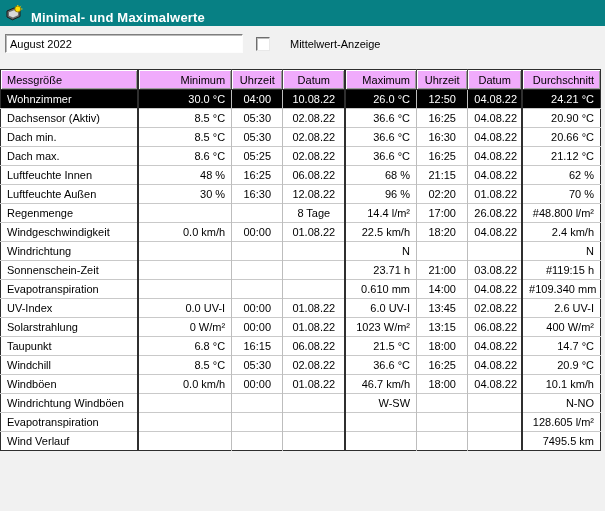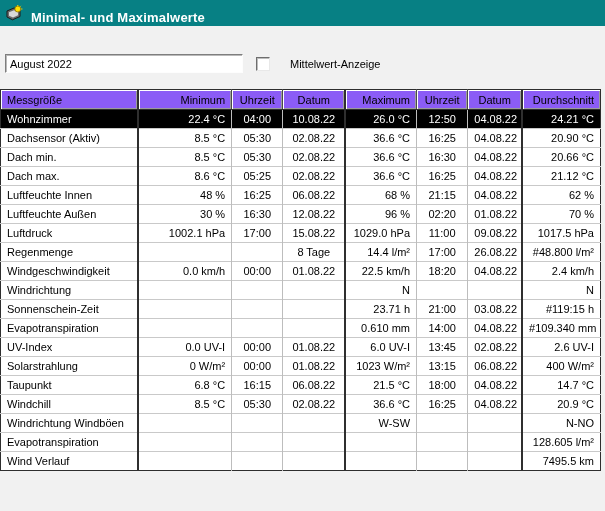--- a/index.html
+++ b/index.html
@@ -8,21 +8,21 @@
     background:#f1f1f1; color:#000;
     font-family:"Liberation Sans", sans-serif; font-size:11px;
   }
   .titlebar {
     height:26px; background:#078084;
     display:flex; align-items:center; gap:8px; padding-left:6px;
   }
   .title-text { color:#fff; font-size:13px; font-weight:bold; letter-spacing:.2px;margin-top:8px; }
   .app-icon { width:17px; height:16px; display:inline-block; }
 
-  .toolbar { position:relative; height:43px;margin-top:20px; }
+  .toolbar { position:relative; height:43px; }
   .period-input {
     position:absolute; left:5px; top:8px; width:228px; height:15px;
     background:#fff; color:#000;
     border:1px solid; border-color:#7e7e7e #fdfdfd #fdfdfd #7e7e7e;
     box-shadow: inset 1px 1px 0 #b9b9b9;
     padding:1px 4px; font:11px "Liberation Sans", sans-serif;
   }
   .checkbox-row { position:absolute; left:256px; top:11px; display:flex; align-items:center; gap:20px; }
   .checkbox {
     width:12px; height:12px; background:#fff;
@@ -40,21 +40,21 @@
   }
   col.w0{width:137px} col.w1{width:93px} col.w2{width:51px} col.w3{width:62px}
   col.w4{width:71px}  col.w5{width:51px} col.w6{width:54px} col.w7{width:78px}
 
   th, td {
     height:18px; padding:0 6px;
     overflow:hidden; white-space:nowrap;
     font-weight:normal;
   }
   thead th {
-    background:#8b5cf6; height:19px;
+    background:#f0abfc; height:19px;
     border-bottom:1px solid #2e2e2e;
     box-shadow: inset 1px 1px 0 #ffffff, inset -1px -1px 0 #9c9c9c;
   }
   tbody td { border-top:1px solid #c9c9c9; }
 
   td.c1, td.c4, td.c7, th.c1, th.c4, th.c7 { border-left:2px solid #2f2f2f; }
   td.c2, td.c3, td.c5, td.c6 { border-left:1px solid #bdbdbd; }
   th.c2, th.c3, th.c5, th.c6 { border-left:1px solid #4a4a4a; }
 
   .a-left{text-align:left} .a-right{text-align:right} .a-center{text-align:center}
@@ -104,21 +104,21 @@
           <th class="c3 a-center">Datum</th>
           <th class="c4 a-right">Maximum</th>
           <th class="c5 a-center">Uhrzeit</th>
           <th class="c6 a-center">Datum</th>
           <th class="c7 a-right">Durchschnitt</th>
         </tr>
     </thead>
     <tbody id="table-body">
         <tr class="selected">
           <td class="c0 a-left">Wohnzimmer</td>
-          <td class="c1 a-right">22.4 °C</td>
+          <td class="c1 a-right">30.0 °C</td>
           <td class="c2 a-center">04:00</td>
           <td class="c3 a-center">10.08.22</td>
           <td class="c4 a-right">26.0 °C</td>
           <td class="c5 a-center">12:50</td>
           <td class="c6 a-center">04.08.22</td>
           <td class="c7 a-right">24.21 °C</td>
         </tr>
         <tr>
           <td class="c0 a-left">Dachsensor (Aktiv)</td>
           <td class="c1 a-right">8.5 °C</td>
@@ -163,30 +163,20 @@
           <td class="c0 a-left">Luftfeuchte Außen</td>
           <td class="c1 a-right">30 %</td>
           <td class="c2 a-center">16:30</td>
           <td class="c3 a-center">12.08.22</td>
           <td class="c4 a-right">96 %</td>
           <td class="c5 a-center">02:20</td>
           <td class="c6 a-center">01.08.22</td>
           <td class="c7 a-right">70 %</td>
         </tr>
         <tr>
-          <td class="c0 a-left">Luftdruck</td>
-          <td class="c1 a-right">1002.1 hPa</td>
-          <td class="c2 a-center">17:00</td>
-          <td class="c3 a-center">15.08.22</td>
-          <td class="c4 a-right">1029.0 hPa</td>
-          <td class="c5 a-center">11:00</td>
-          <td class="c6 a-center">09.08.22</td>
-          <td class="c7 a-right">1017.5 hPa</td>
-        </tr>
-        <tr>
           <td class="c0 a-left">Regenmenge</td>
           <td class="c1 a-right"></td>
           <td class="c2 a-center"></td>
           <td class="c3 a-center">8 Tage</td>
           <td class="c4 a-right">14.4 l/m²</td>
           <td class="c5 a-center">17:00</td>
           <td class="c6 a-center">26.08.22</td>
           <td class="c7 a-right">#48.800 l/m²</td>
         </tr>
         <tr>
@@ -263,20 +253,30 @@
           <td class="c0 a-left">Windchill</td>
           <td class="c1 a-right">8.5 °C</td>
           <td class="c2 a-center">05:30</td>
           <td class="c3 a-center">02.08.22</td>
           <td class="c4 a-right">36.6 °C</td>
           <td class="c5 a-center">16:25</td>
           <td class="c6 a-center">04.08.22</td>
           <td class="c7 a-right">20.9 °C</td>
         </tr>
         <tr>
+          <td class="c0 a-left">Windböen</td>
+          <td class="c1 a-right">0.0 km/h</td>
+          <td class="c2 a-center">00:00</td>
+          <td class="c3 a-center">01.08.22</td>
+          <td class="c4 a-right">46.7 km/h</td>
+          <td class="c5 a-center">18:00</td>
+          <td class="c6 a-center">04.08.22</td>
+          <td class="c7 a-right">10.1 km/h</td>
+        </tr>
+        <tr>
           <td class="c0 a-left">Windrichtung Windböen</td>
           <td class="c1 a-right"></td>
           <td class="c2 a-center"></td>
           <td class="c3 a-center"></td>
           <td class="c4 a-right">W-SW</td>
           <td class="c5 a-center"></td>
           <td class="c6 a-center"></td>
           <td class="c7 a-right">N-NO</td>
         </tr>
         <tr>

